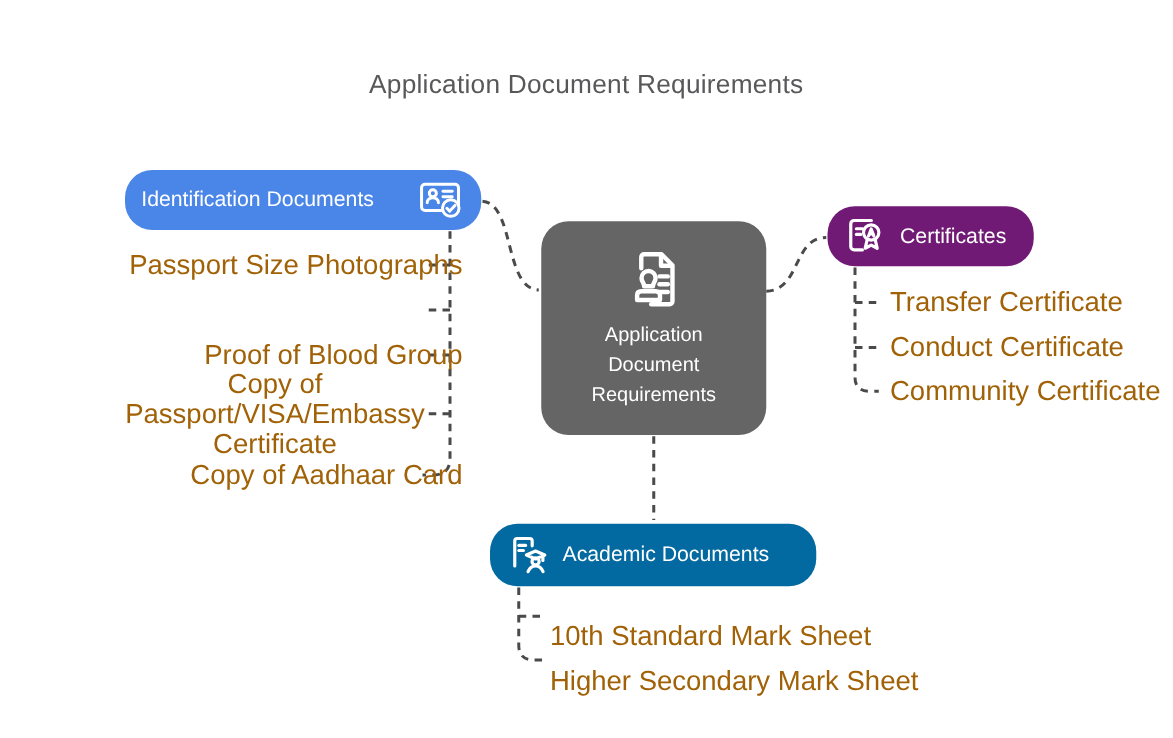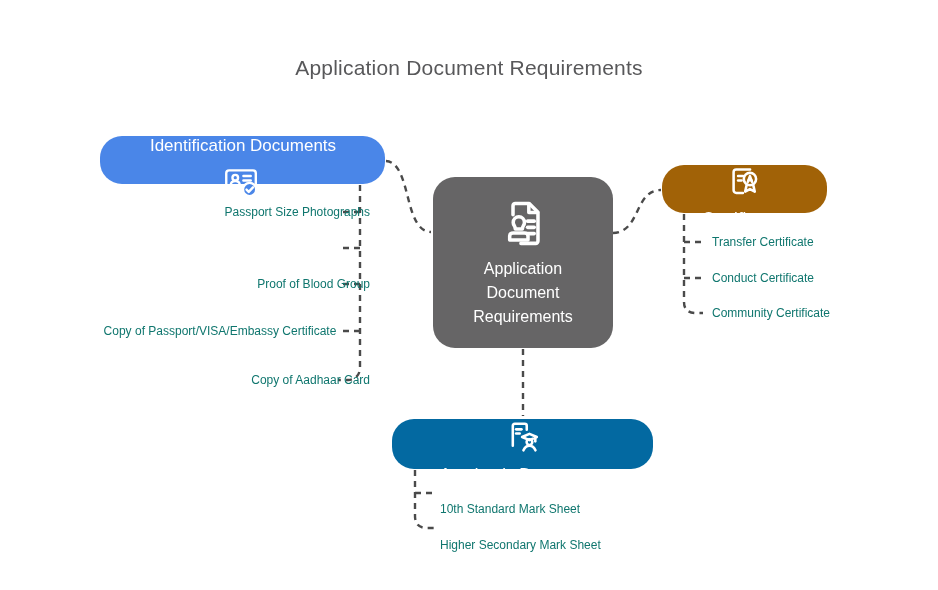--- a/index.html
+++ b/index.html
@@ -7,38 +7,38 @@
     position:relative;width:938px;height:590px;overflow:hidden;background:#ffffff;
     font-family:"Liberation Sans","DejaVu Sans",sans-serif;
     padding-left:36px;
   }
   .title{
     position:absolute;top:56px;left:0;width:938px;text-align:center;
     font-size:21px;color:#58585a;letter-spacing:.2px;
   }
   .node{
     position:absolute;display:flex;align-items:center;gap:10px;
-    border-radius:22px;color:#ffffff;font-size:17px;box-sizing:border-box;flex-direction:column;
+    border-radius:22px;color:#ffffff;font-size:17px;box-sizing:border-box;
   }
   .node .lbl{white-space:nowrap;}
   .node-id{left:100px;top:136px;width:285px;height:48px;padding:0 12px 0 13px;justify-content:space-between;}
   .node-cert{left:662px;top:165px;width:165px;height:48px;padding:0 12px;}
   .node-acad{left:392px;top:419px;width:261px;height:50px;padding:0 12px;}
   .node-center{
     left:433px;top:177px;width:180px;height:171px;border-radius:22px;
     flex-direction:column;justify-content:center;gap:8px;
   }
   .node-center .lbl{
     white-space:normal;text-align:center;width:138px;font-size:16px;line-height:24px;
   }
   .icon{flex:0 0 auto;display:block;}
   svg.wire{position:absolute;left:0;top:0;}
   .dash{fill:none;stroke:#4a4a4a;stroke-width:2.4;stroke-dasharray:6 5;}
   .item{
-    position:absolute;font-size:12px;color:#0f766e;transform:translateY(-50%);
+    position:absolute;font-size:22px;color:#a16207;transform:translateY(-50%);
     white-space:nowrap;
   }
   .item.l{right:604px;text-align:right;}
   .item.l.multi{width:300px;text-align:center;white-space:normal;line-height:24px;}
   .item.r{left:712px;}
   .item.b{left:440px;margin-top:16px;}
   .ic{stroke:#fff;fill:none;stroke-width:1.7;stroke-linecap:round;stroke-linejoin:round;}
 </style>
 </head>
 <body>
@@ -86,21 +86,21 @@
         <circle cx="8" cy="8.2" r="2"></circle>
         <path d="M4.8,13.6 c0,-2 1.6,-2.9 3.2,-2.9 s3.2,0.9 3.2,2.9"></path>
         <path d="M13.8,7 h5.2"></path>
         <path d="M13.8,10.2 h5.2"></path>
         <circle cx="18.2" cy="16.6" r="4.7" fill="#4a86e8"></circle>
         <path d="M16,16.7 l1.6,1.6 l3,-3.2"></path>
       </g>
     </svg>
   </div>
 
-  <div class="node node-cert" style="background: #a16207;">
+  <div class="node node-cert" style="background: #701a75;">
     <svg class="icon" width="36" height="34" viewBox="0 0 24 22">
       <g class="ic">
         <path d="M10.6,18.3 H6.2 A1.8,1.8 0 0 1 4.4,16.5 V4.4 A1.8,1.8 0 0 1 6.2,2.6 H15.4"></path>
         <path d="M7.4,7 h3.4"></path>
         <path d="M7.4,10 h2.3"></path>
         <circle cx="15.3" cy="9" r="4.1"></circle>
         <path d="M13.9,10.9 l1.4,-3.8 l1.4,3.8"></path>
         <path d="M14.4,9.8 h1.9"></path>
         <path d="M13.2,12.6 l-1.1,4.8 l3.2,-1.7 l3.2,1.7 l-1.1,-4.8"></path>
       </g>

